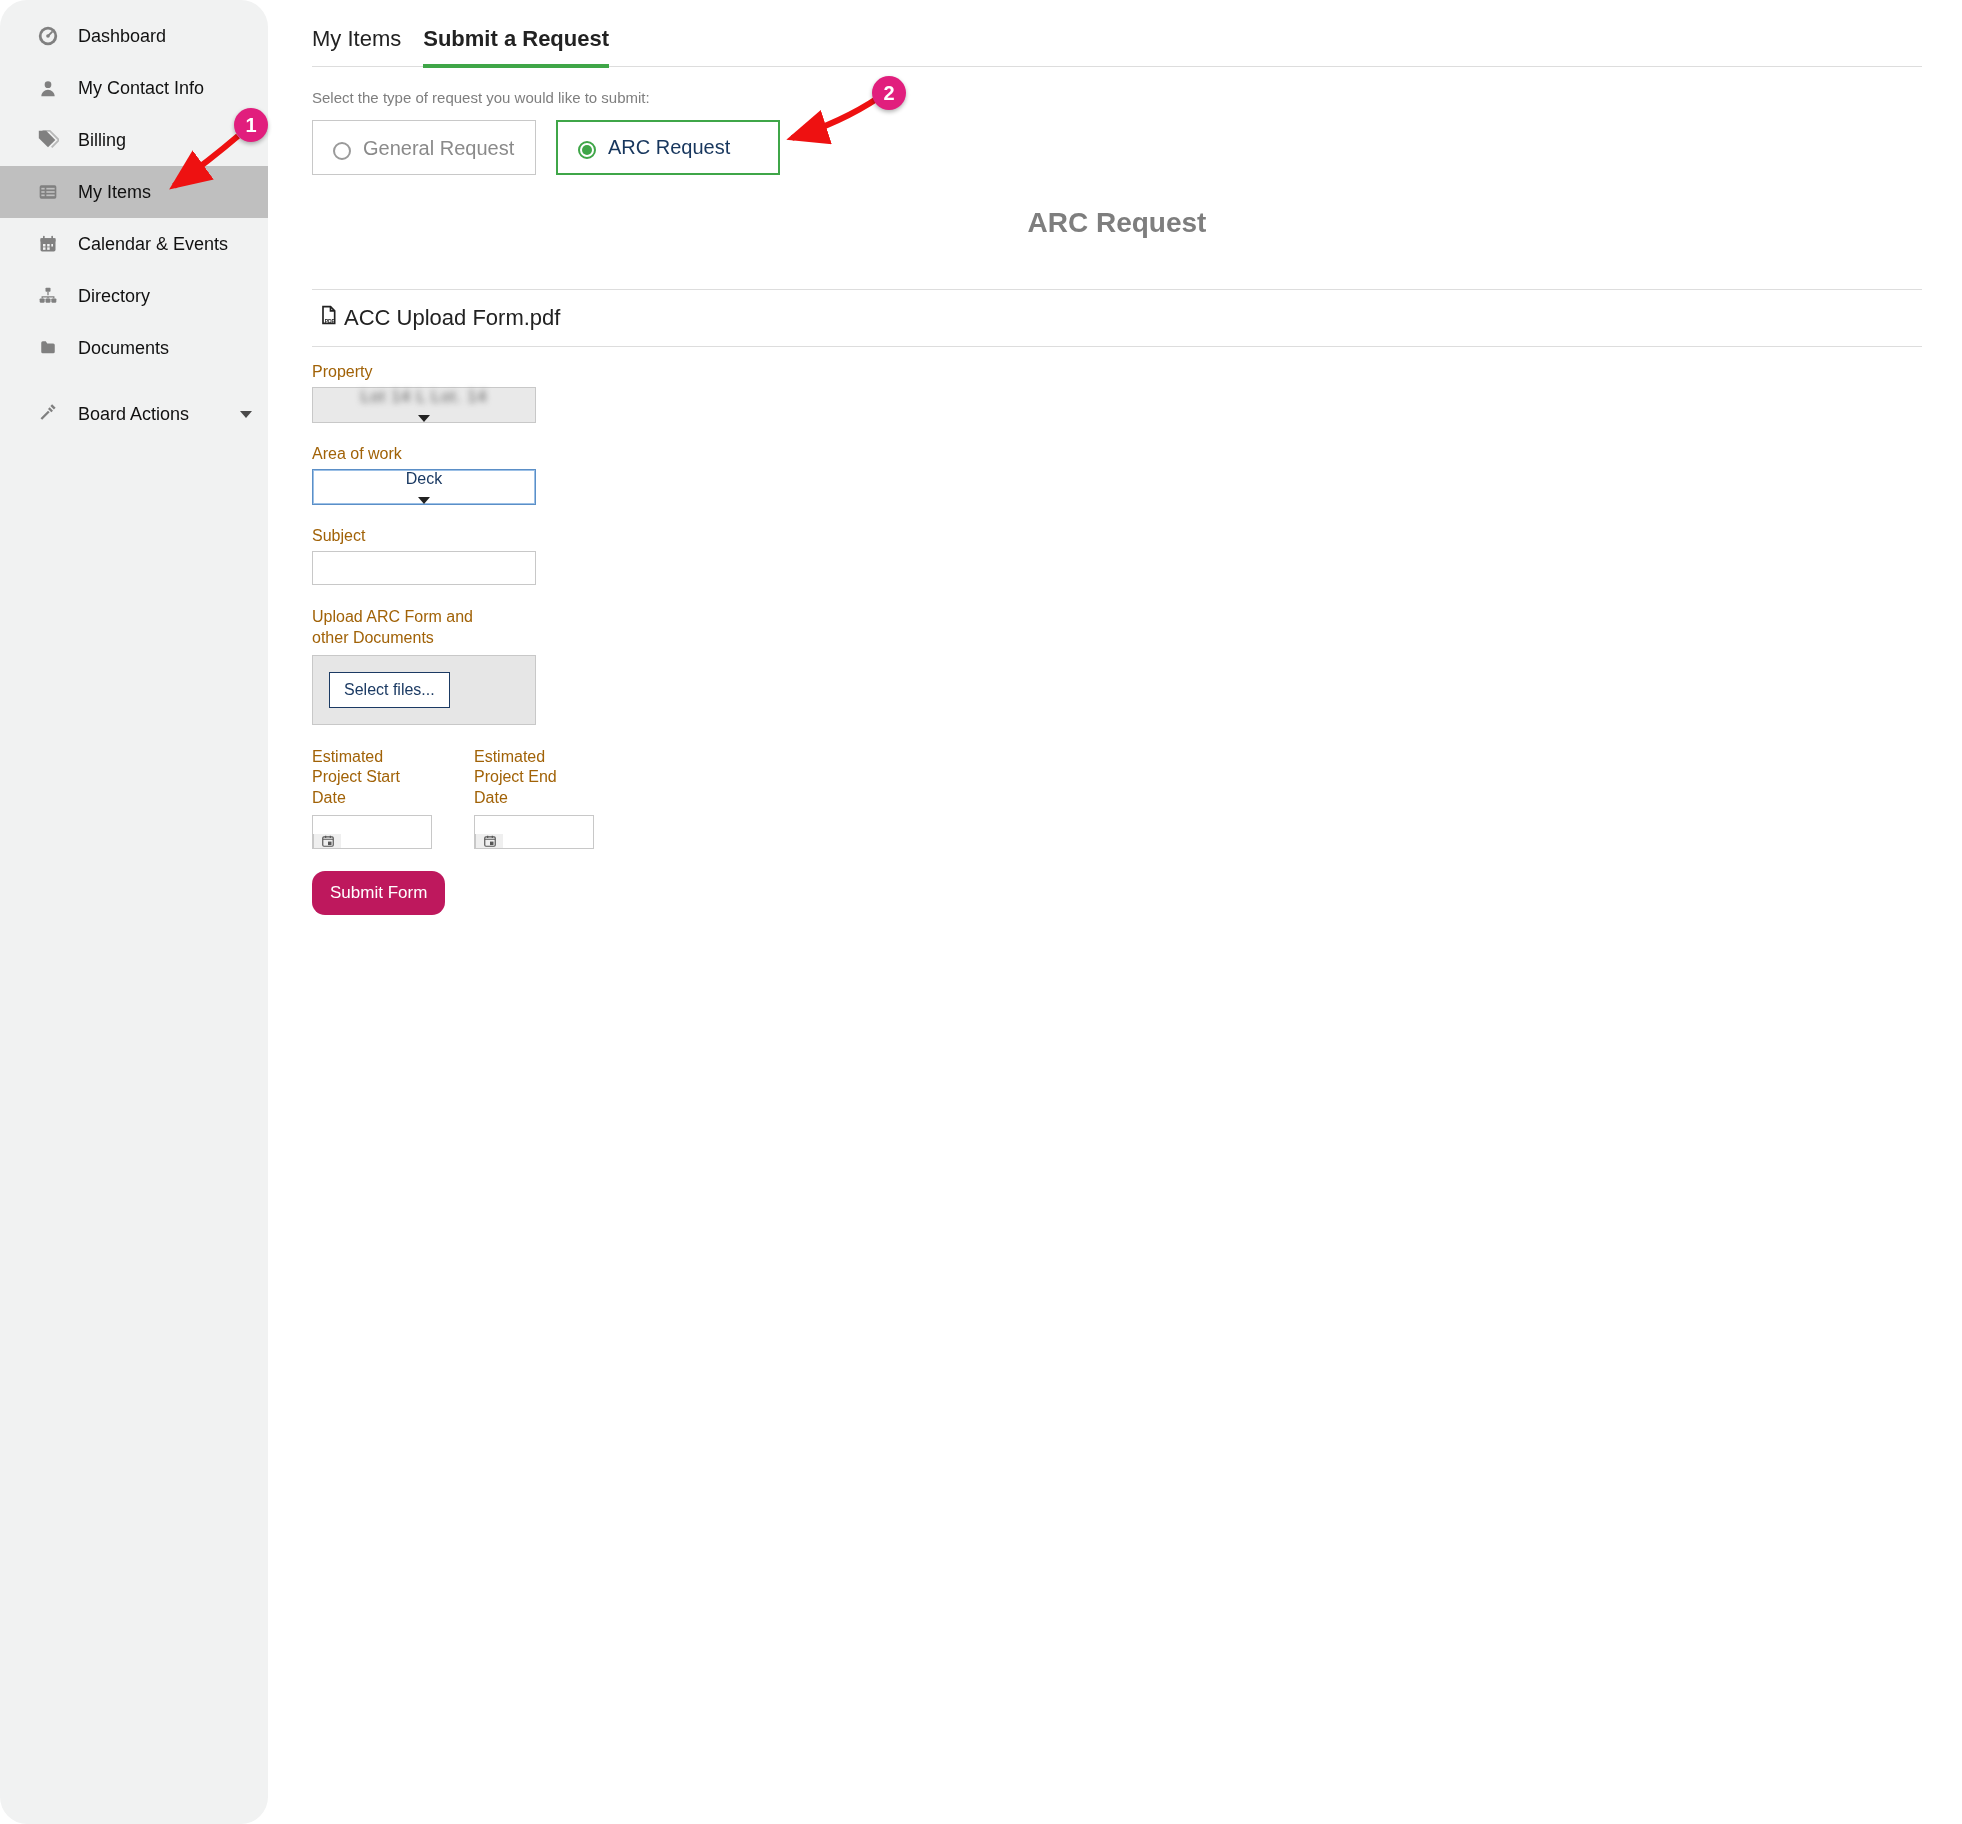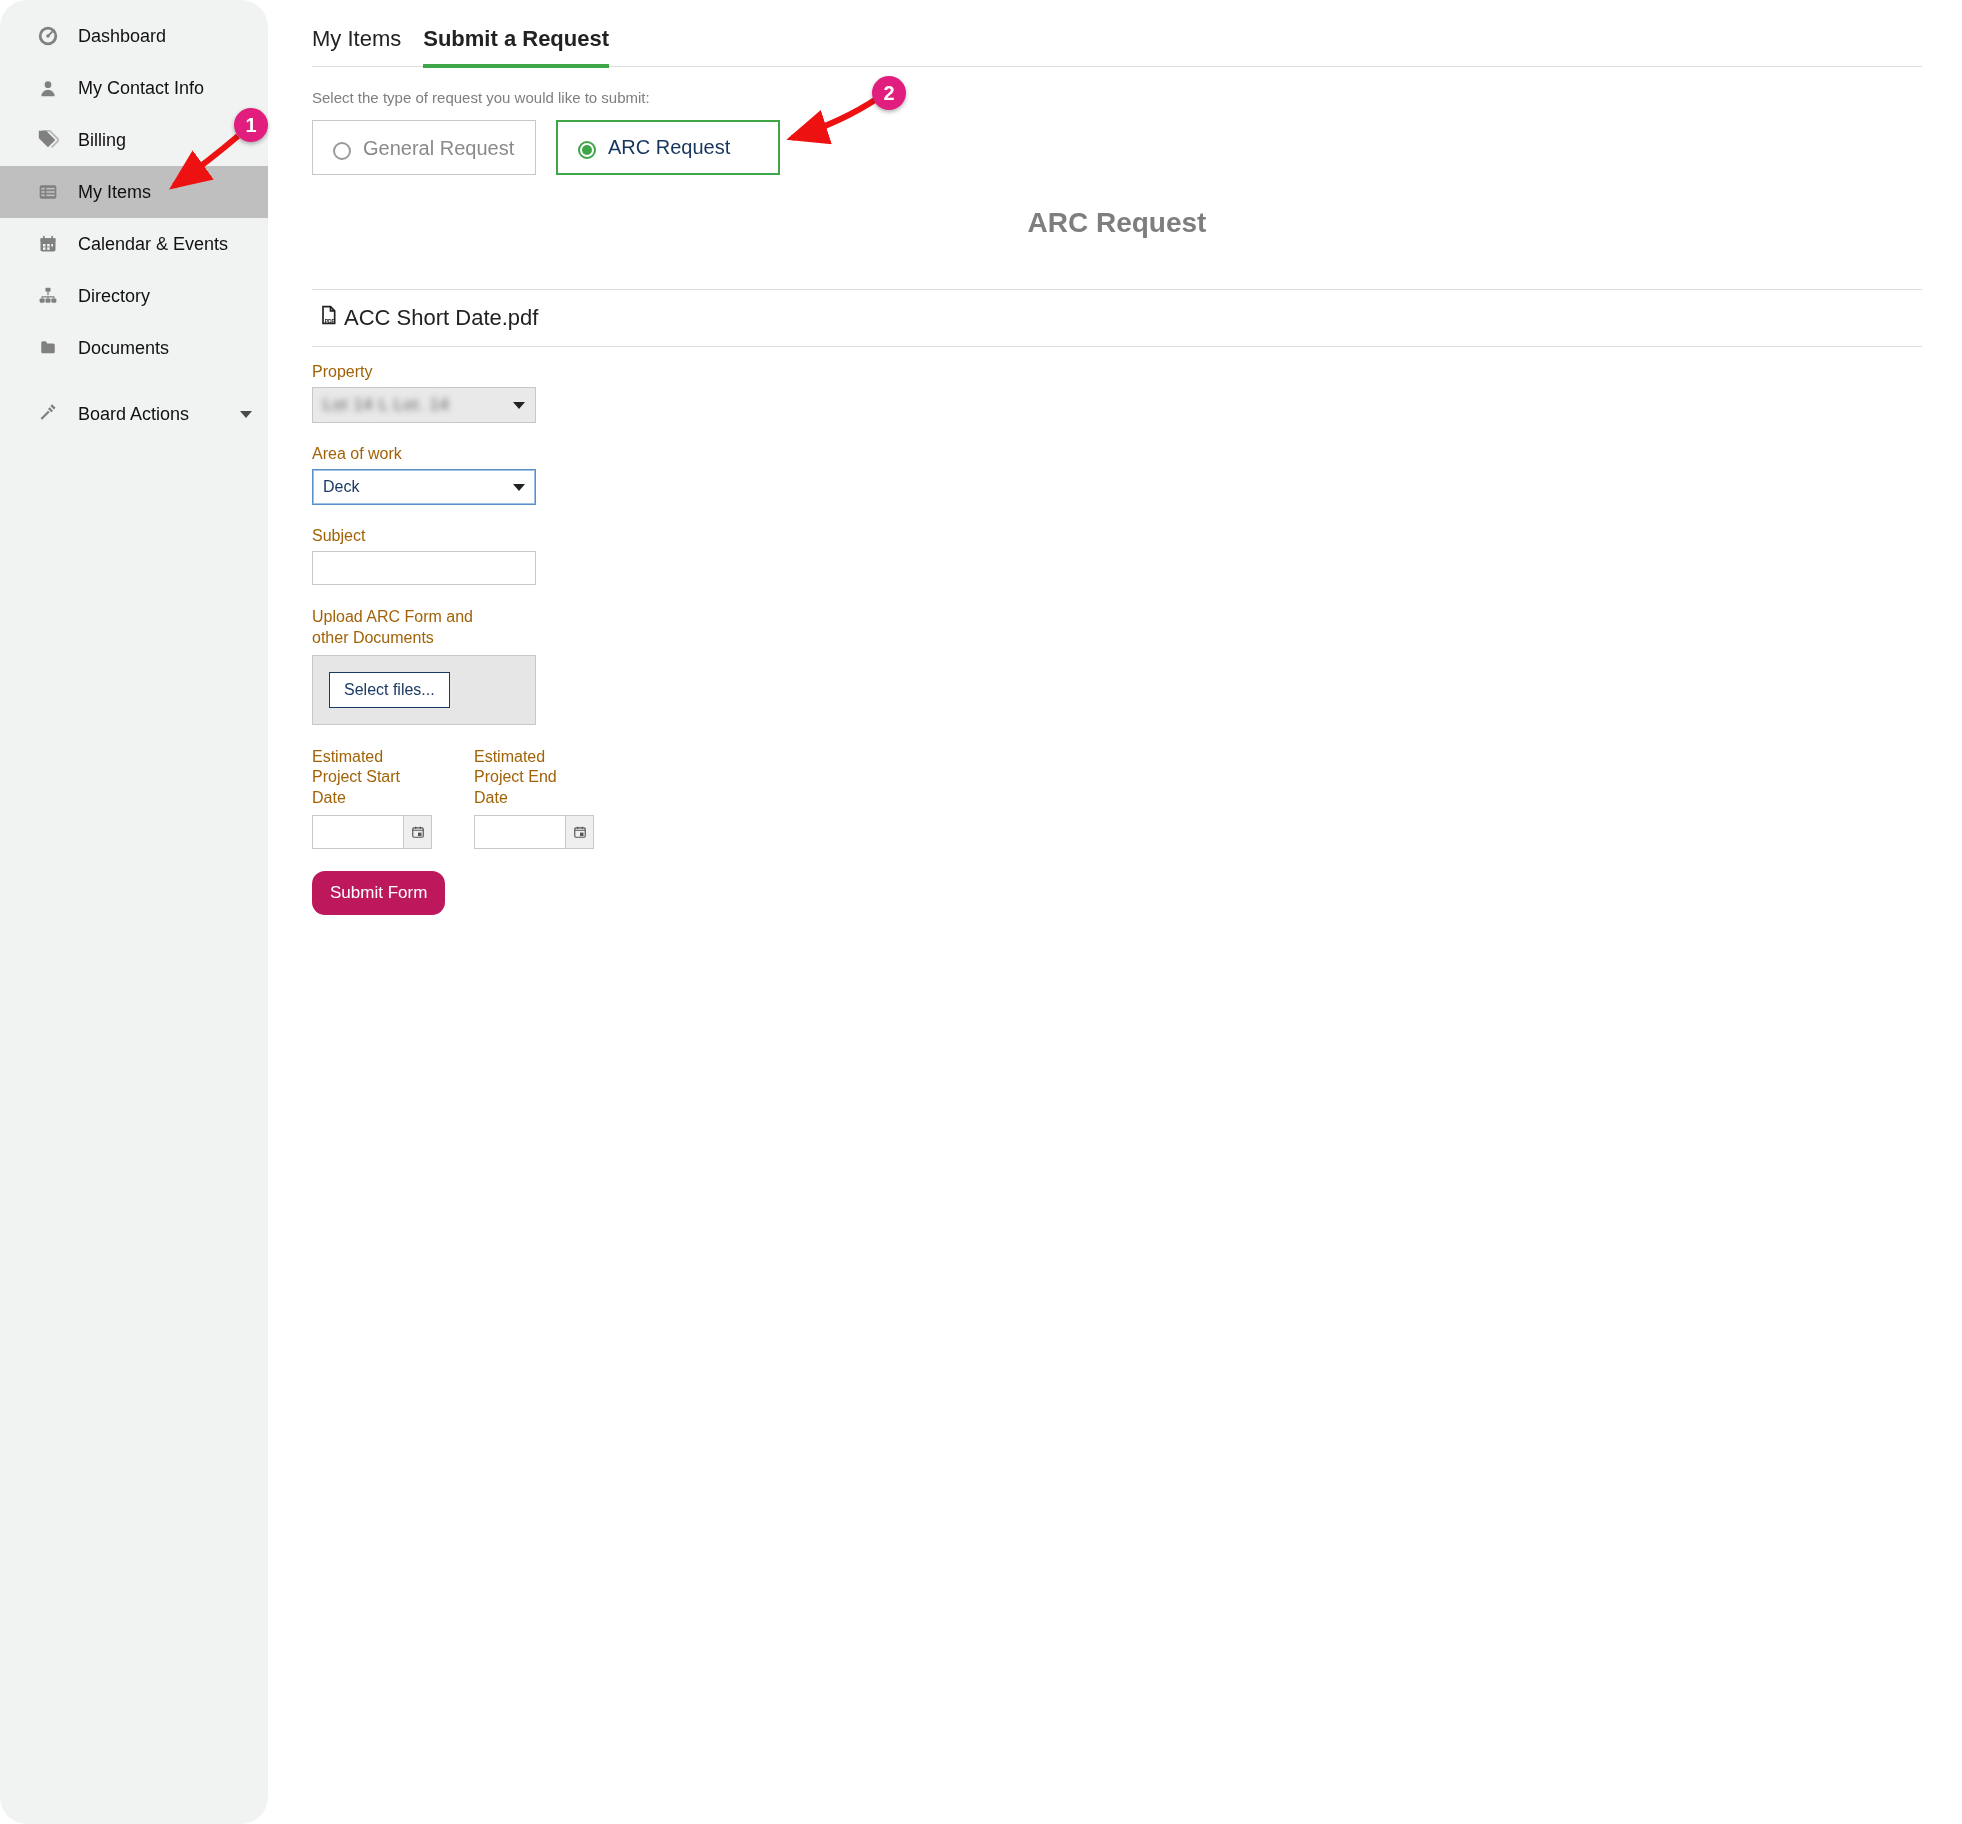--- a/index.html
+++ b/index.html
@@ -114,20 +114,21 @@
     display:flex; align-items:center; gap:6px;
     cursor:pointer;
   }
   .form-group { margin-bottom: 22px; }
   .form-label { font-size: 16px; color: #a16207; margin-bottom: 6px; display:block; }
   .select, .text-input, .textarea, .date-wrap {
     border: 1px solid #c8c8c8;
     background: #fff;
     font-size: 16px;
     color: #1b3a63;
+    flex-direction: column;
   }
   .select {
     width: 224px; height: 36px;
     display:flex; align-items:center; justify-content:space-between;
     padding: 0 10px;
     cursor:pointer;
   }
   .select.disabled { background:#e9e9e9; color:#6a6a6a; }
   .select.focused { border:1px solid #5b8fc7; box-shadow: 0 0 0 1px #9cc0e6 inset; }
   .select .arrow {
@@ -311,21 +312,21 @@
 
     <div class="attachments">
       <a class="attach-link">
         <span>
           <svg width="20" height="22" viewBox="0 0 24 24" fill="none" stroke="#222" stroke-width="2">
               <path d="M6 2h9l5 5v15H6z"></path>
               <path d="M15 2v5h5"></path>
               <text x="8" y="21" font-size="6" fill="#222" stroke="none" font-weight="700">PDF</text>
             </svg>
         </span>
-        <span>ACC Short Date.pdf</span>
+        <span>ACC Upload Form.pdf</span>
       </a>
     </div>
 
     <div class="form-group">
       <label class="form-label">Property</label>
       <div class="select disabled">
         <span class="blur-text">Lot 14 L Lot. 14</span>
         <span class="arrow"></span>
       </div>
     </div>

